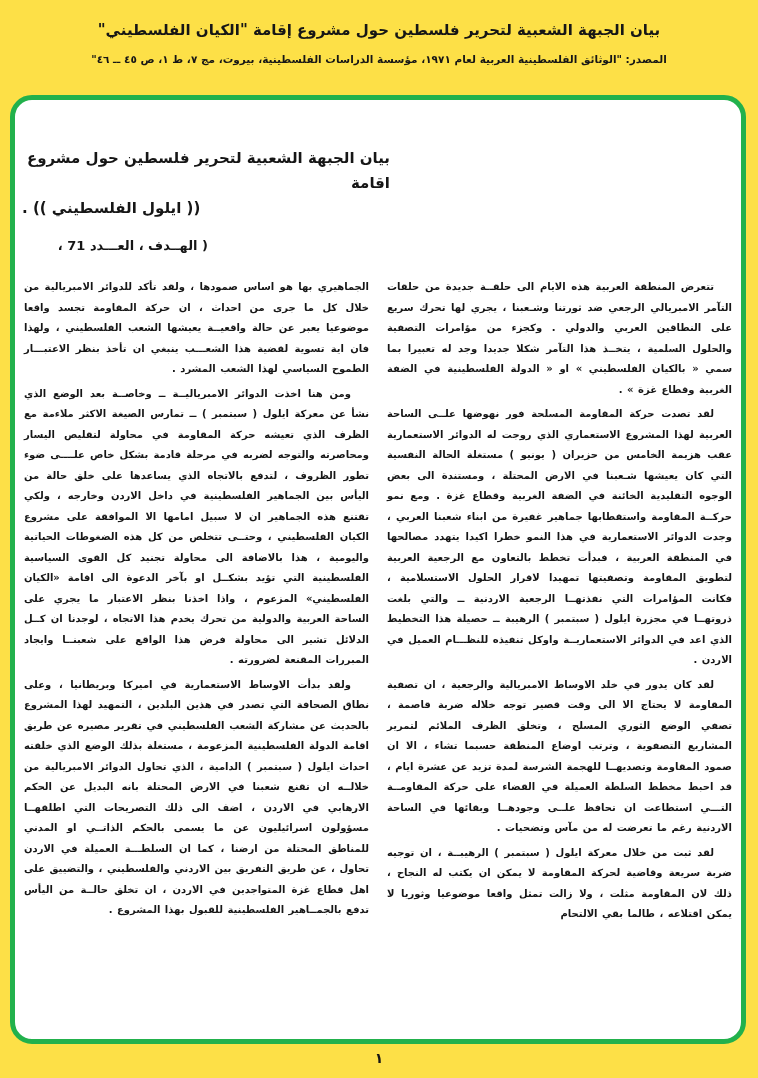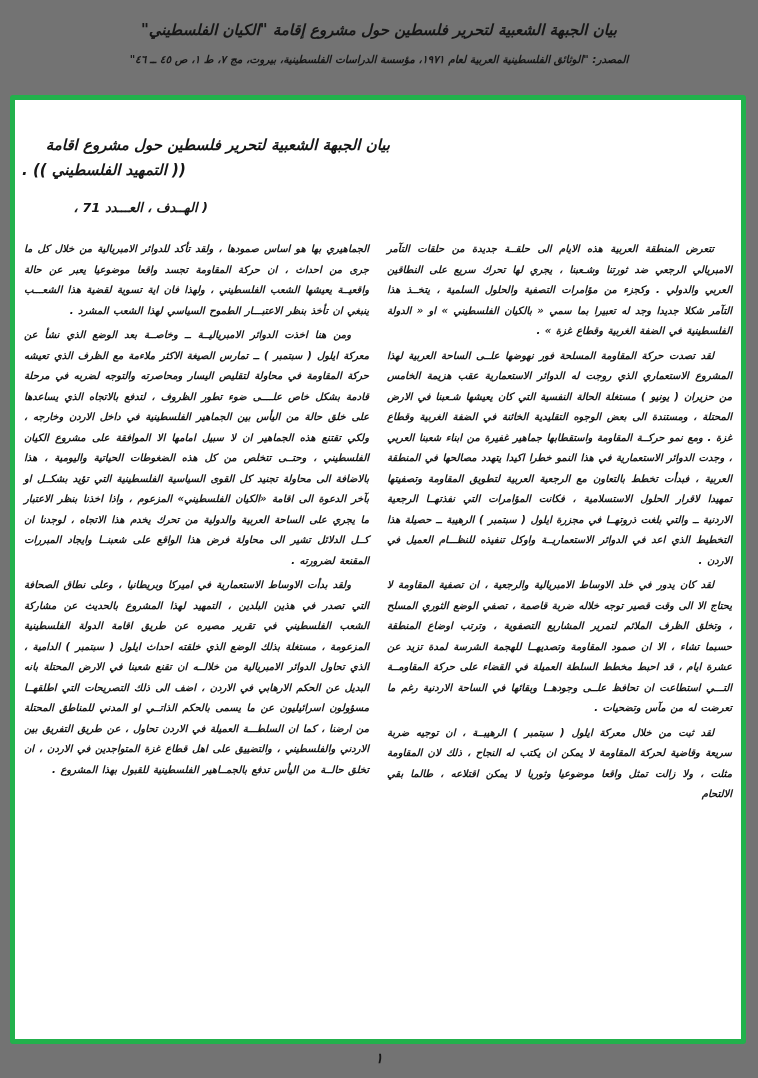--- a/index.html
+++ b/index.html
@@ -4,42 +4,42 @@
 <style>
   * { box-sizing: border-box; }
   html, body {
     margin: 0; padding: 0;
     width: 758px; height: 1078px;
     background: #ffffff;
     font-family: "DejaVu Sans", sans-serif;
     color: #161616;
     overflow: hidden;
   }
-  .page { position: relative; width: 758px; height: 1078px; background: #737373; font-style: italic; }
+  .page { position: relative; width: 758px; height: 1078px; background: #fde047; }
 
   
   .hdr { text-align: center; direction: rtl; padding-top: 20px; }
   .hdr-title {
     font-size: 15px; font-weight: bold; line-height: 20px;
     margin: 0 20px;
   }
   .hdr-source {
     font-size: 10.5px; font-weight: bold; margin-top: 13px;
     letter-spacing: 0;
   }
 
   
   .frame {
     position: absolute; left: 10px; top: 95px;
     width: 736px; height: 949px;
     border: 5px solid #22b14c;
-    border-radius: 3px;
+    border-radius: 22px;
     background: #fff;
     overflow: hidden;
-    padding: 3px 7px;
+    padding: 16px 7px;
   }
 
   
   .doc-title {
     direction: rtl;
     margin: 30px 84px 0 0;
     width: 368px;
     font-size: 15px; font-weight: bold; line-height: 25px;
   }
   .doc-title .l1 { text-align: right; }
@@ -86,21 +86,21 @@
 
   <div class="hdr">
     <div class="hdr-title">بيان الجبهة الشعبية لتحرير فلسطين حول مشروع إقامة "الكيان الفلسطيني"</div>
     <div class="hdr-source">المصدر: "الوثائق الفلسطينية العربية لعام ١٩٧١، مؤسسة الدراسات الفلسطينية، بيروت، مج ٧، ط ١، ص ٤٥ ــ ٤٦"</div>
   </div>
 
   <div class="frame">
 
     <div class="doc-title">
       <div class="l1">بيان الجبهة الشعبية لتحرير فلسطين حول مشروع اقامة</div>
-      <div class="l2">(( التمهيد الفلسطيني )) .</div>
+      <div class="l2">(( ايلول الفلسطيني )) .</div>
     </div>
 
     <div class="citation">
       <div>( الهــدف ، العـــدد 71 ،</div>
     </div>
 
     <div class="columns">
       <div class="col">
         <p>تتعرض المنطقة العربية هذه الايام الى حلقــة جديدة من حلقات التآمر الامبريالي الرجعي ضد ثورتنا وشـعبنا ، يجري لها تحرك سريع على النطاقين العربي والدولي . وكجزء من مؤامرات التصفية والحلول السلمية ، يتخــذ هذا التآمر شكلا جديدا وجد له تعبيرا بما سمي « بالكيان الفلسطيني » او « الدولة الفلسطينية في الضفة الغربية وقطاع غزة » .</p>
         <p>لقد تصدت حركة المقاومة المسلحة فور نهوضها علــى الساحة العربية لهذا المشروع الاستعماري الذي روجت له الدوائر الاستعمارية عقب هزيمة الخامس من حزيران ( يونيو ) مستغلة الحالة النفسية التي كان يعيشها شـعبنا في الارض المحتلة ، ومستندة الى بعض الوجوه التقليدية الخائنة في الضفة الغربية وقطاع غزة . ومع نمو حركــة المقاومة واستقطابها جماهير غفيرة من ابناء شعبنا العربي ، وجدت الدوائر الاستعمارية في هذا النمو خطرا اكيدا يتهدد مصالحها في المنطقة العربية ، فبدأت تخطط بالتعاون مع الرجعية العربية لتطويق المقاومة وتصفيتها تمهيدا لاقرار الحلول الاستسلامية ، فكانت المؤامرات التي نفذتهــا الرجعية الاردنية ــ والتي بلغت ذروتهــا في مجزرة ايلول ( سبتمبر ) الرهيبة ــ حصيلة هذا التخطيط الذي اعد في الدوائر الاستعماريــة واوكل تنفيذه للنظـــام العميل في الاردن .</p>

